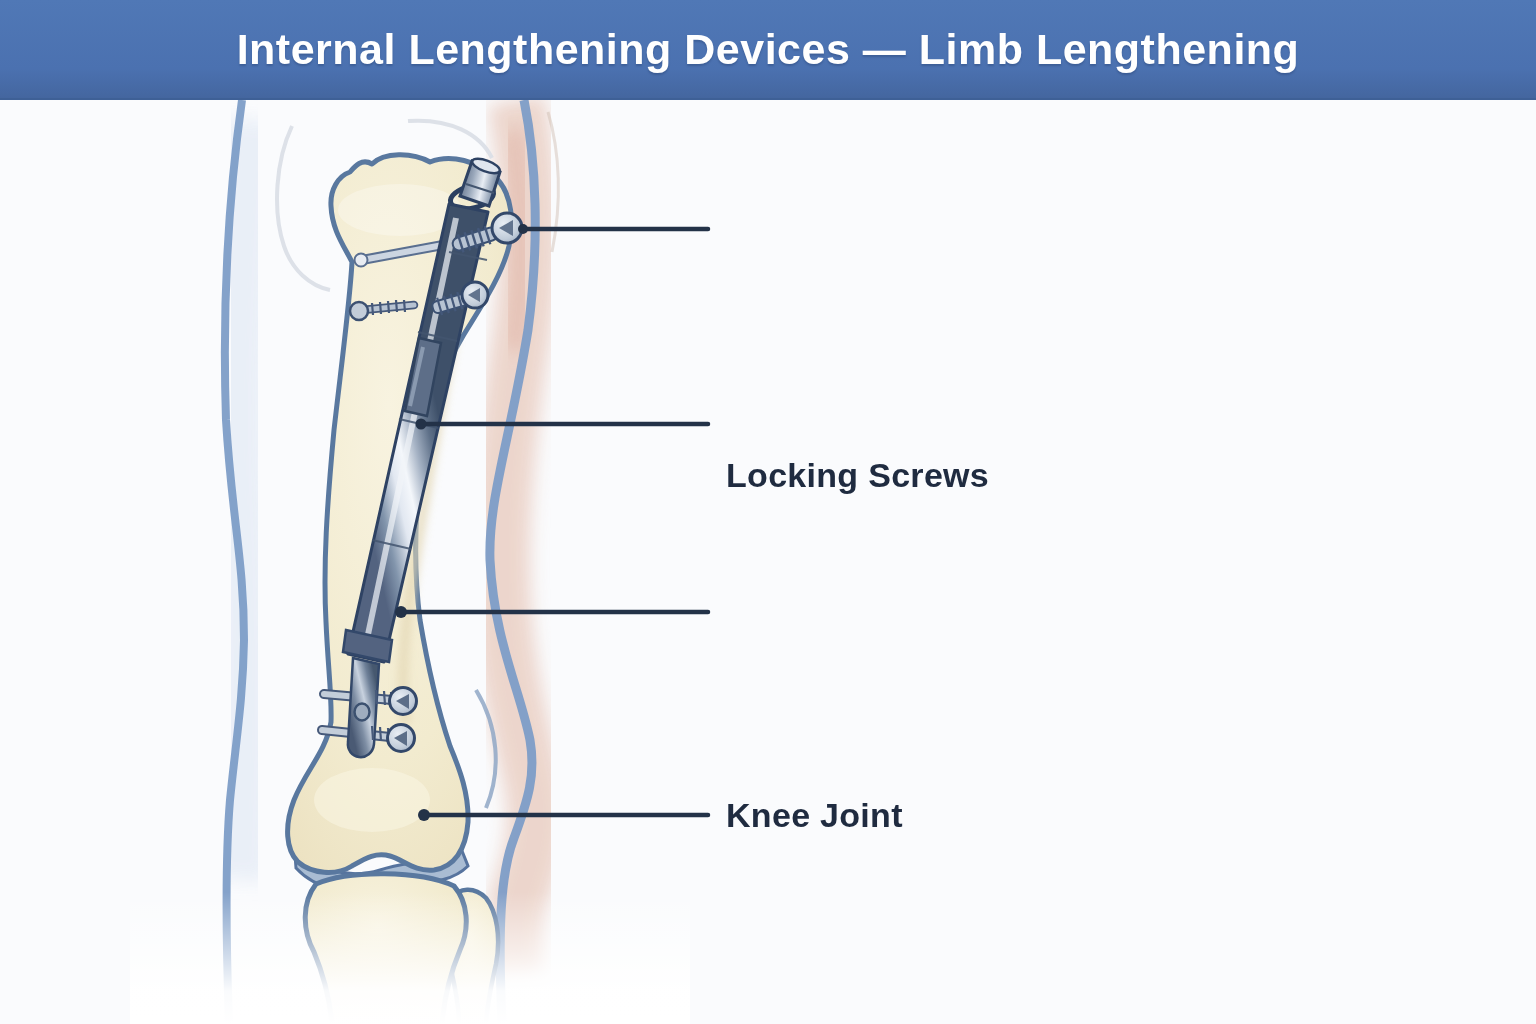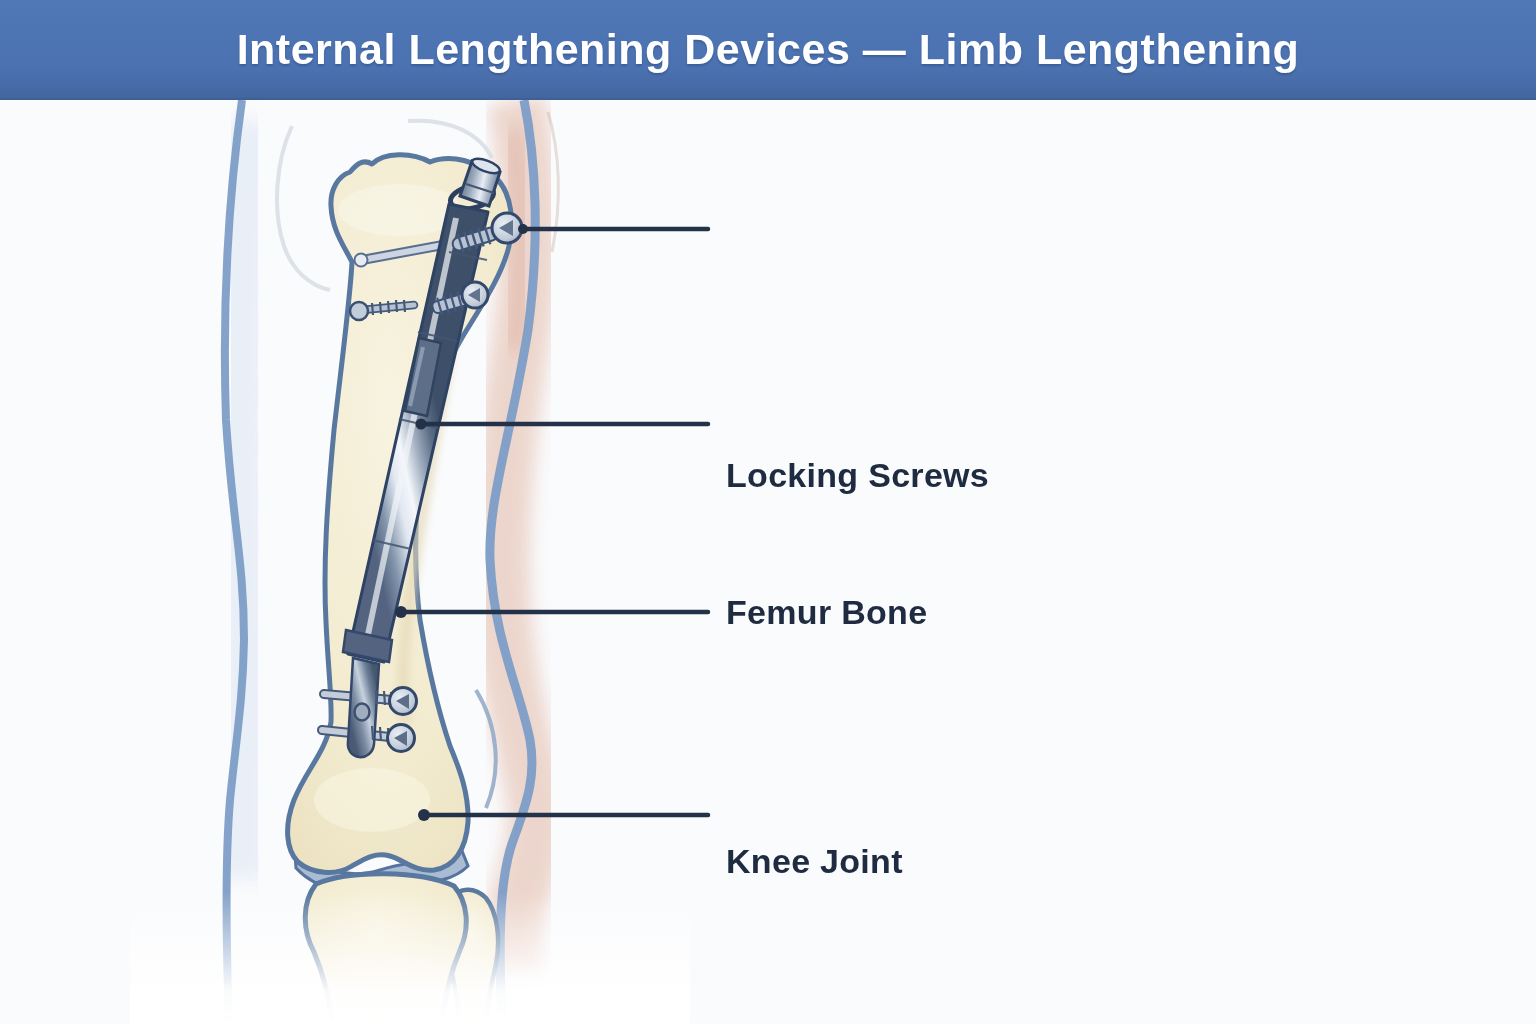--- a/index.html
+++ b/index.html
@@ -207,16 +207,15 @@
       <line class="leader" x1="424" y1="815" x2="708" y2="815"></line>
       <circle class="leader-dot" cx="424" cy="815" r="6"></circle>
     </g>
   </svg>
 
   <header class="title-bar">
     <h1>Internal Lengthening Devices — Limb Lengthening</h1>
   </header>
 
   <div class="label" style="top:420px;margin-top:30px;">Locking Screws</div>
-  <div class="label" style="top:587px;">Femur Bone</div>
-  <div class="label" style="top:836px;">Knee Joint</div>
+  <div class="label" style="top:790px;">Knee Joint</div>
 
 </div>
 
 </body></html>

